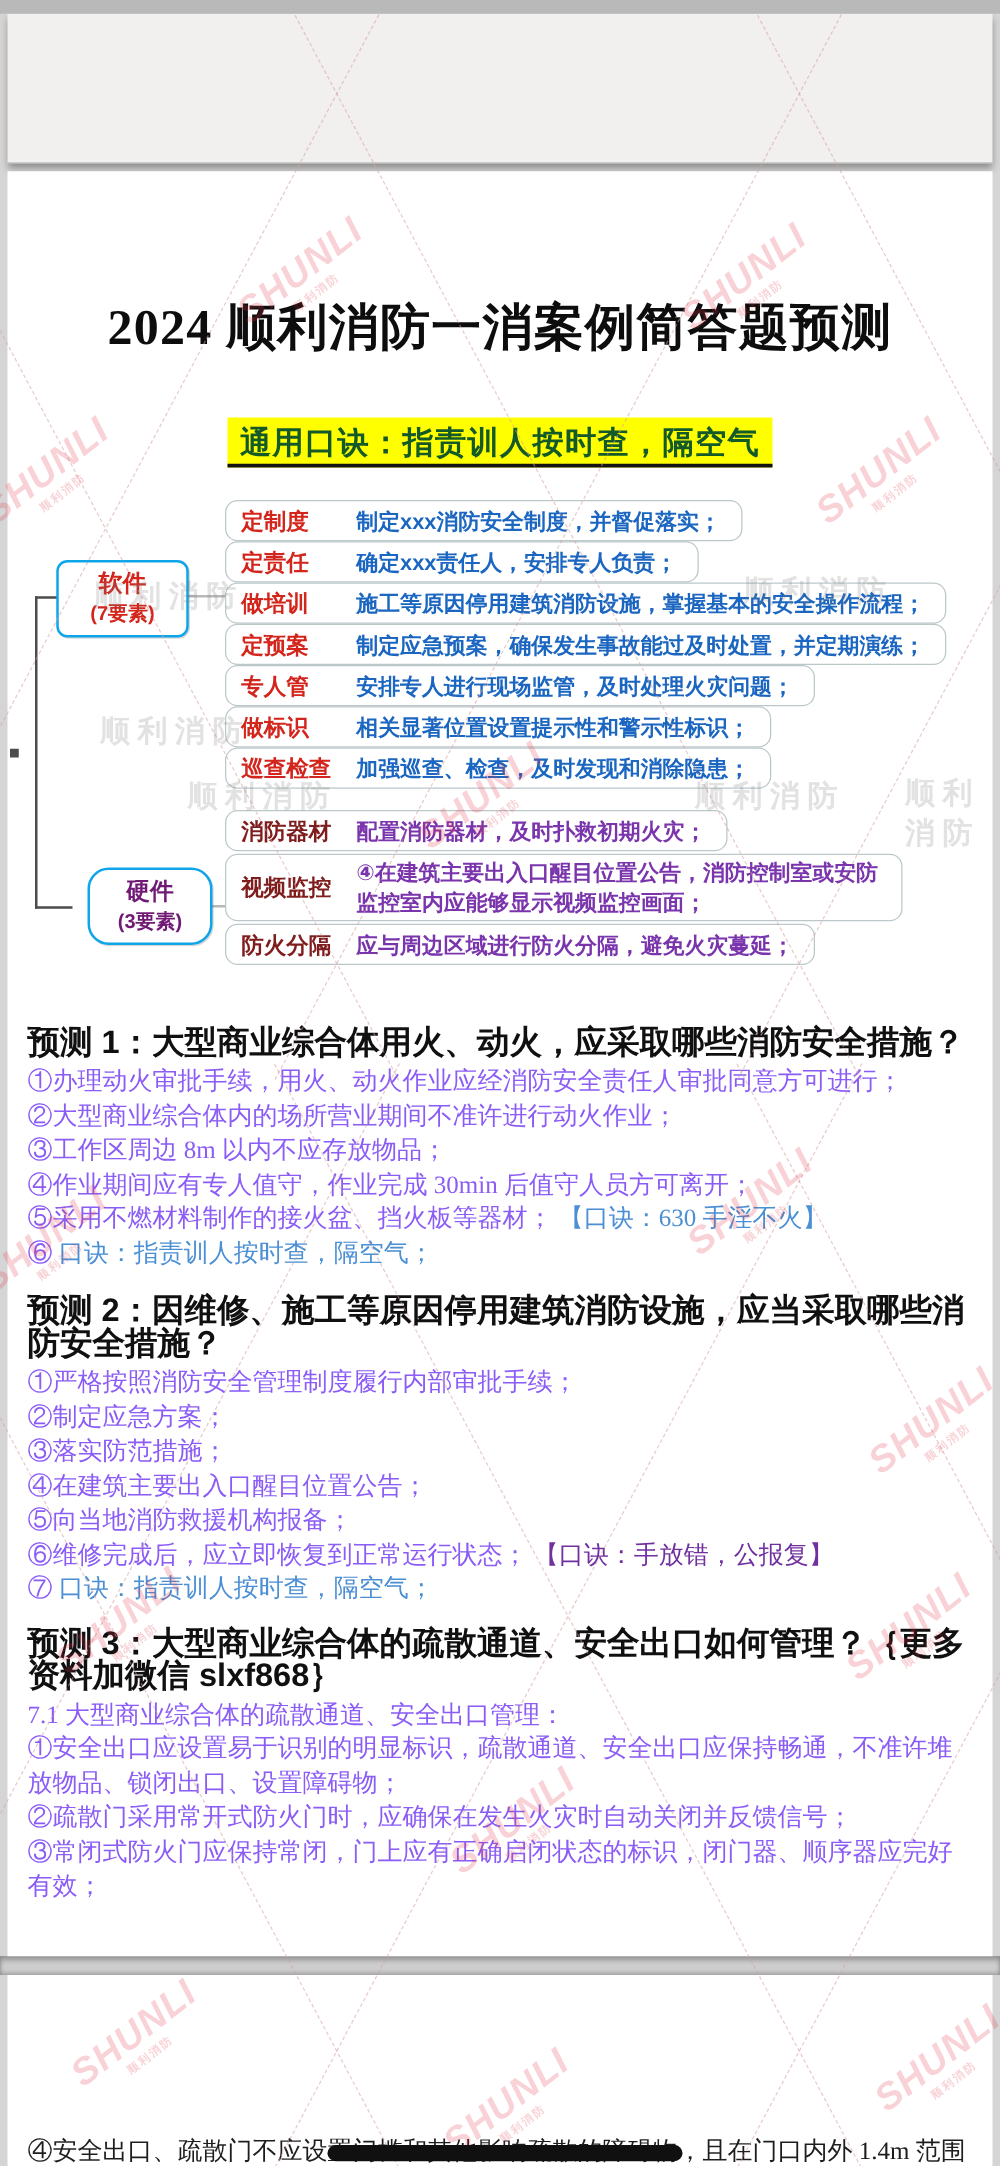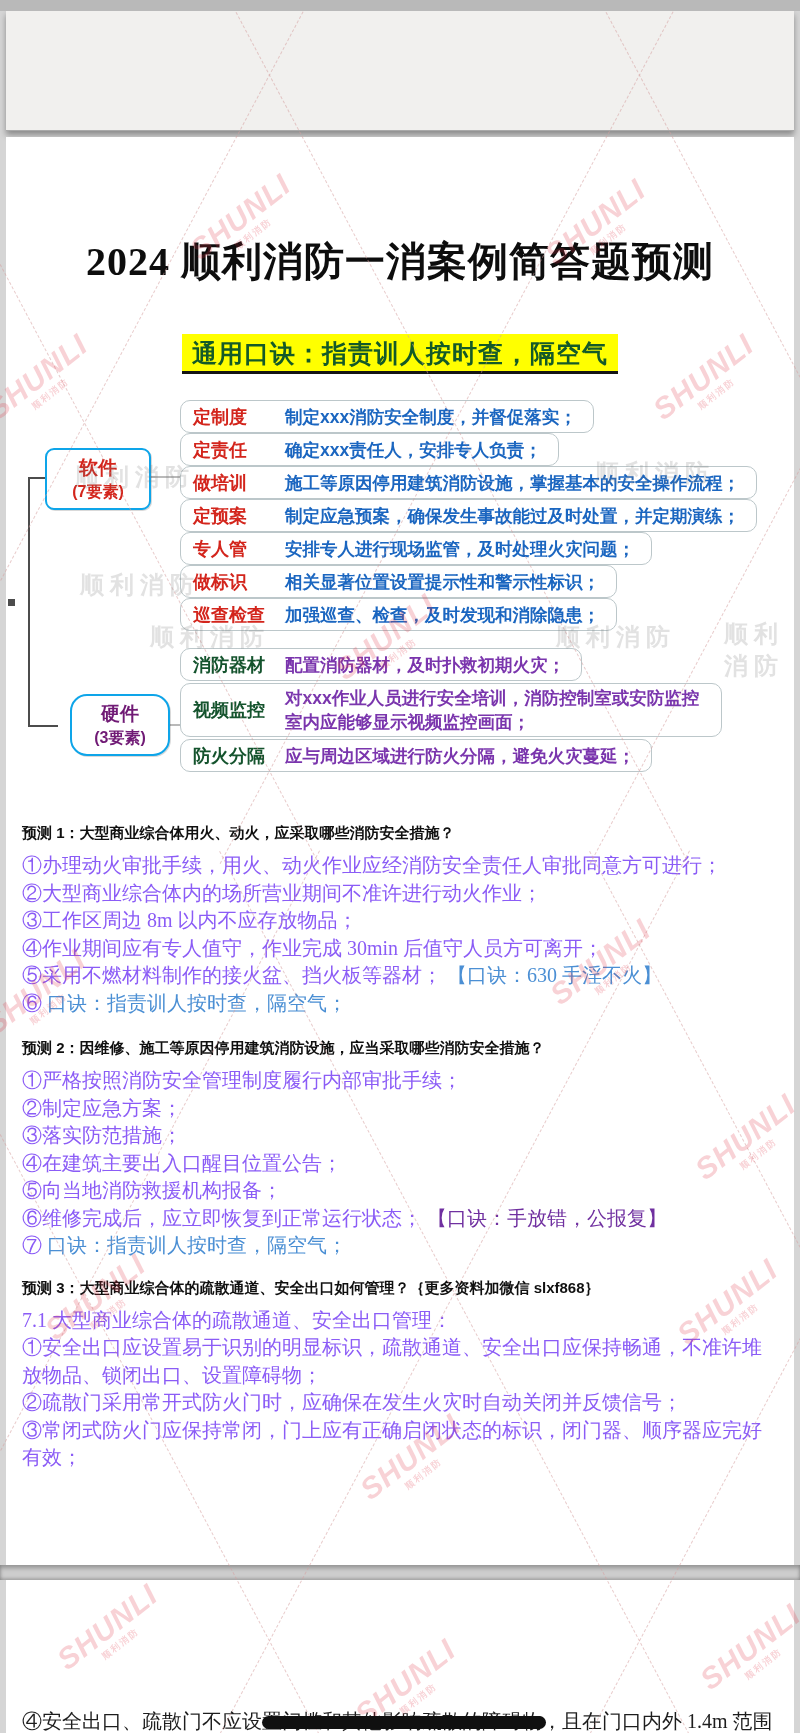--- a/index.html
+++ b/index.html
@@ -31,30 +31,30 @@
   .cat-hardware{left:48px;top:296px;width:96px;height:58px;color:#701a75;border-radius:17px;}
   .map-rows{position:absolute;left:158px;}
   .map-rows.sw{top:2px;}
   .map-rows.hw{top:250px;}
   .map-row{display:flex;align-items:center;width:fit-content;border:1.5px solid #bcc7ca;
            border-radius:10px;padding:2px 16px 2px 12px;min-height:33px;box-sizing:border-box;
            font-family:"Liberation Sans","DejaVu Sans",sans-serif;background:rgba(255,255,255,.55);}
   .hw .map-row{margin-bottom:2px;}
   .map-label{flex:none;width:92px;font-weight:bold;font-size:18px;}
   .sw .map-label{color:#d3251c;}
-  .hw .map-label{color:#14532d;}
+  .hw .map-label{color:#7f1d1d;}
   .map-desc{font-weight:bold;font-size:17.5px;white-space:nowrap;color:#1b66c0;line-height:24px;}
   .hw .map-desc{color:#7a35ad;white-space:normal;max-width:420px;}
   .map-line{position:absolute;background:#4c4c4c;}
   .map-conn{position:absolute;background:#b9b9b9;}
   
   .sections > div:nth-of-type(1){margin-top:34px;}
   .sections > div:nth-of-type(2){margin-top:18px;}
   .sections > div:nth-of-type(3){margin-top:15px;}
-  .sec-h{font-family:"Liberation Sans","DejaVu Sans",sans-serif;font-weight:bold;font-size:15px;
+  .sec-h{font-family:"Liberation Sans","DejaVu Sans",sans-serif;font-weight:bold;font-size:26px;
          color:#101010;margin:0 0 6px;line-height:26px;}
   .line{font-size:20px;line-height:27.5px;color:#1d1d1d;}
   .line [data-c="blue"]{color:#4b8fd4;}
   .line [data-c="purple"]{color:#7030a0;}
   .line [data-c="black"]{color:#8b5cf6;}
   
   .p2-block{position:absolute;left:16px;right:16px;top:128px;}
   .redaction{position:absolute;left:256px;top:136px;width:284px;height:13px;background:#101010;
              border-radius:7px;z-index:6;}
   
@@ -143,21 +143,21 @@
 
       <div class="map-rows hw">
 
           <div class="map-row">
             <span class="map-label">消防器材</span>
             <span class="map-desc">配置消防器材，及时扑救初期火灾；</span>
           </div>
 
           <div class="map-row">
             <span class="map-label">视频监控</span>
-            <span class="map-desc">对xxx作业人员进行安全培训，消防控制室或安防监控室内应能够显示视频监控画面；</span>
+            <span class="map-desc">④在建筑主要出入口醒目位置公告，消防控制室或安防监控室内应能够显示视频监控画面；</span>
           </div>
 
           <div class="map-row">
             <span class="map-label">防火分隔</span>
             <span class="map-desc">应与周边区域进行防火分隔，避免火灾蔓延；</span>
           </div>
         </div>
     </div>
 
     <div class="sections">

